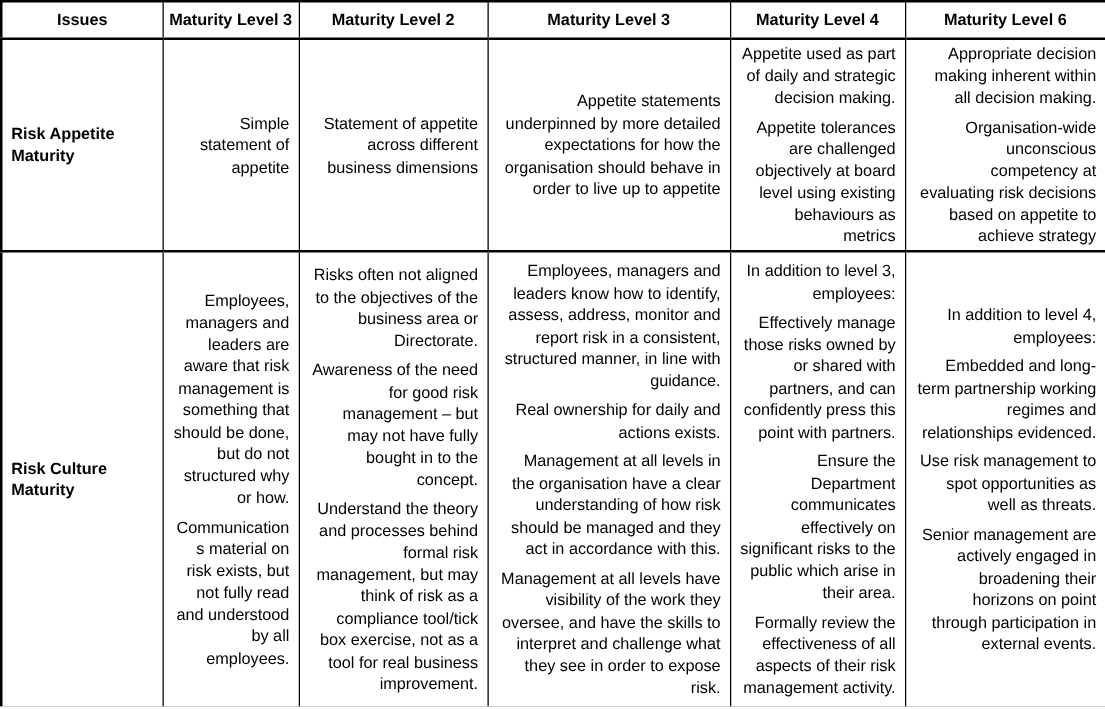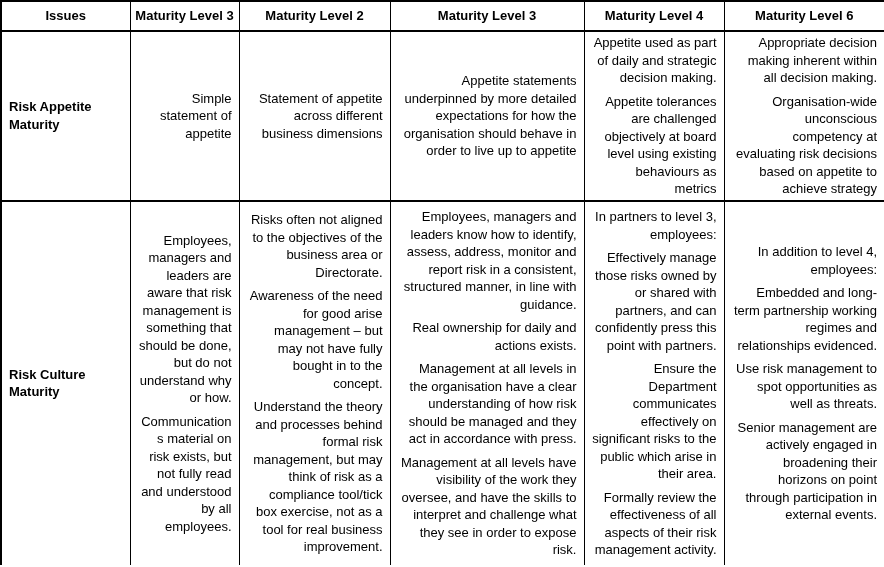--- a/index.html
+++ b/index.html
@@ -106,36 +106,36 @@
             <p>Appetite tolerances are challenged objectively at board level using existing behaviours as metrics</p>
           </td>
         <td class="body-cell">
             <p>Appropriate decision making inherent within all decision making.</p>
             <p>Organisation-wide unconscious competency at evaluating risk decisions based on appetite to achieve strategy</p>
           </td>
       </tr>
       <tr class="row-culture">
         <th class="row-label">Risk Culture Maturity</th>
         <td class="body-cell">
-            <p>Employees, managers and leaders are aware that risk management is something that should be done, but do not understand why or how.</p>
+            <p>Employees, managers and leaders are aware that risk management is something that should be done, but do not structured why or how.</p>
             <p>Communications material on risk exists, but not fully read and understood by all employees.</p>
           </td>
         <td class="body-cell">
             <p>Risks often not aligned to the objectives of the business area or Directorate.</p>
-            <p>Awareness of the need for good arise management – but may not have fully bought in to the concept.</p>
+            <p>Awareness of the need for good risk management – but may not have fully bought in to the concept.</p>
             <p>Understand the theory and processes behind formal risk management, but may think of risk as a compliance tool/tick box exercise, not as a tool for real business improvement.</p>
           </td>
         <td class="body-cell">
             <p>Employees, managers and leaders know how to identify, assess, address, monitor and report risk in a consistent, structured manner, in line with guidance.</p>
             <p>Real ownership for daily and actions exists.</p>
-            <p>Management at all levels in the organisation have a clear understanding of how risk should be managed and they act in accordance with press.</p>
+            <p>Management at all levels in the organisation have a clear understanding of how risk should be managed and they act in accordance with this.</p>
             <p>Management at all levels have visibility of the work they oversee, and have the skills to interpret and challenge what they see in order to expose risk.</p>
           </td>
         <td class="body-cell">
-            <p>In partners to level 3, employees:</p>
+            <p>In addition to level 3, employees:</p>
             <p>Effectively manage those risks owned by or shared with partners, and can confidently press this point with partners.</p>
             <p>Ensure the Department communicates effectively on significant risks to the public which arise in their area.</p>
             <p>Formally review the effectiveness of all aspects of their risk management activity.</p>
           </td>
         <td class="body-cell">
             <p>In addition to level 4, employees:</p>
             <p>Embedded and long-term partnership working regimes and relationships evidenced.</p>
             <p>Use risk management to spot opportunities as well as threats.</p>
             <p>Senior management are actively engaged in broadening their horizons on point through participation in external events.</p>
           </td>

